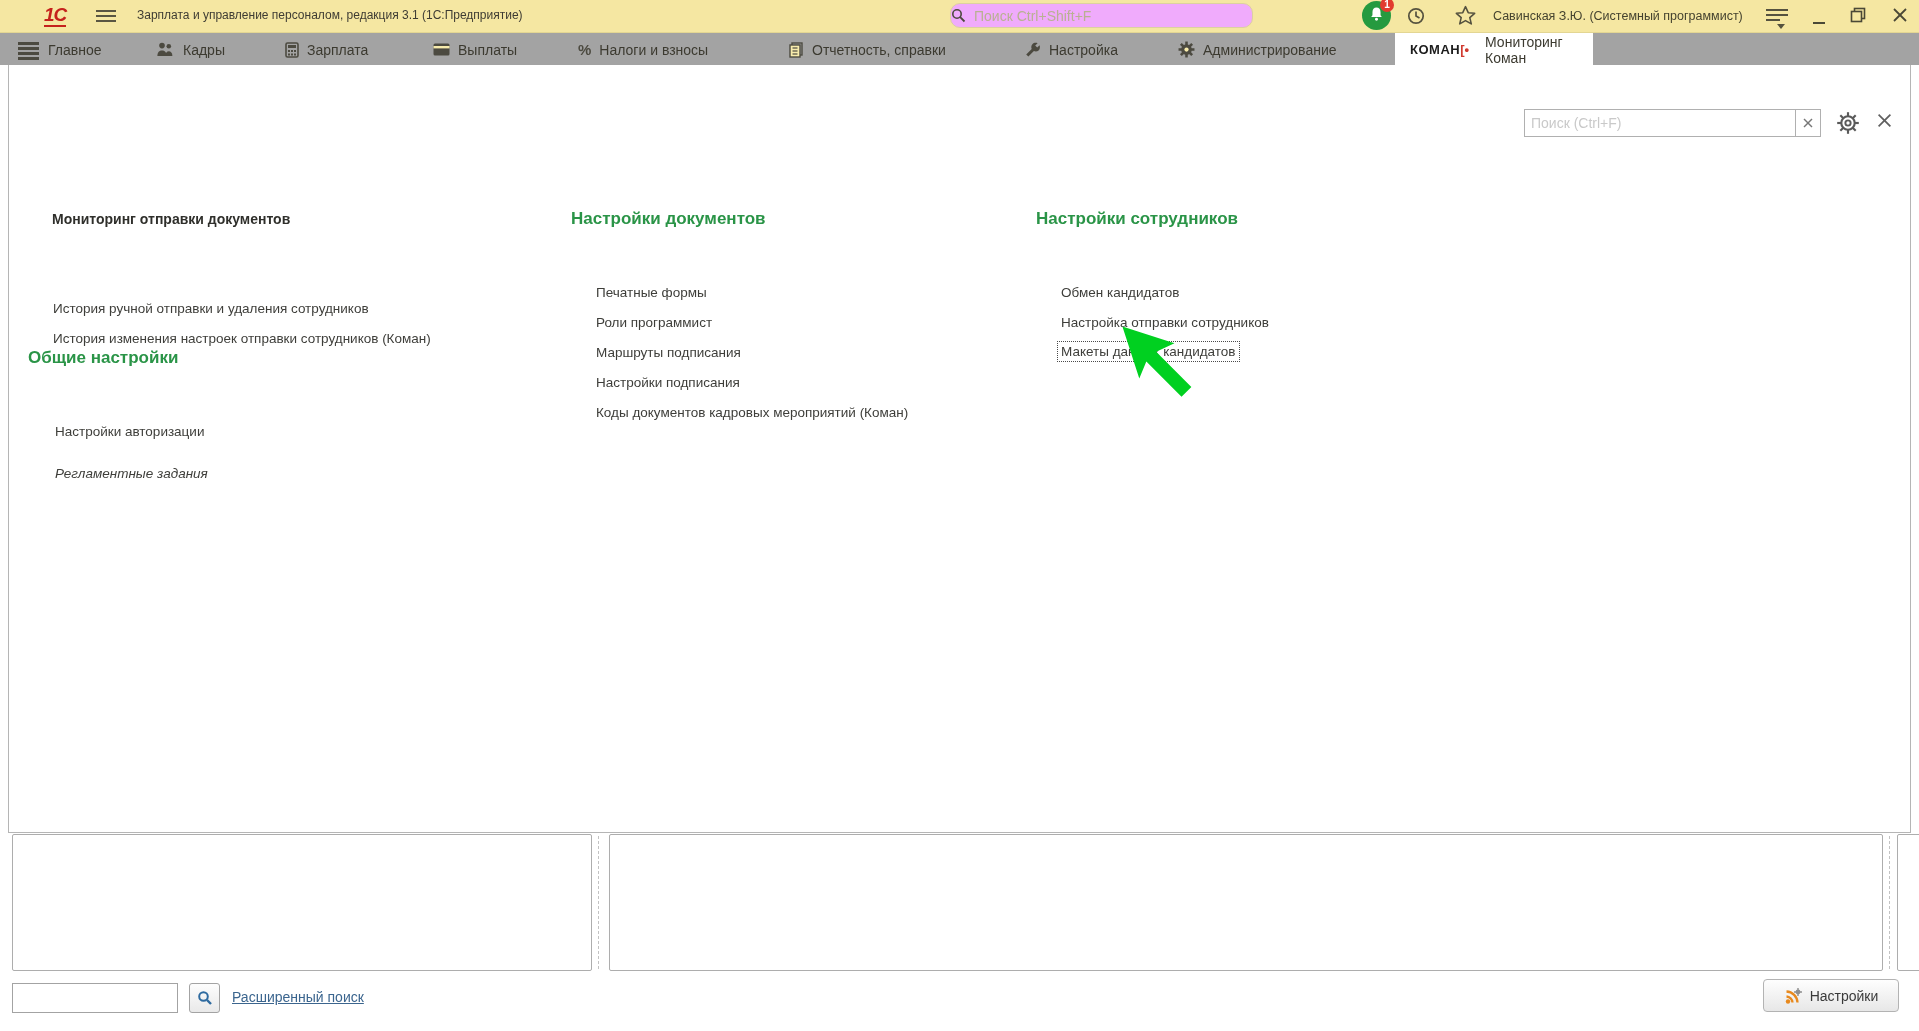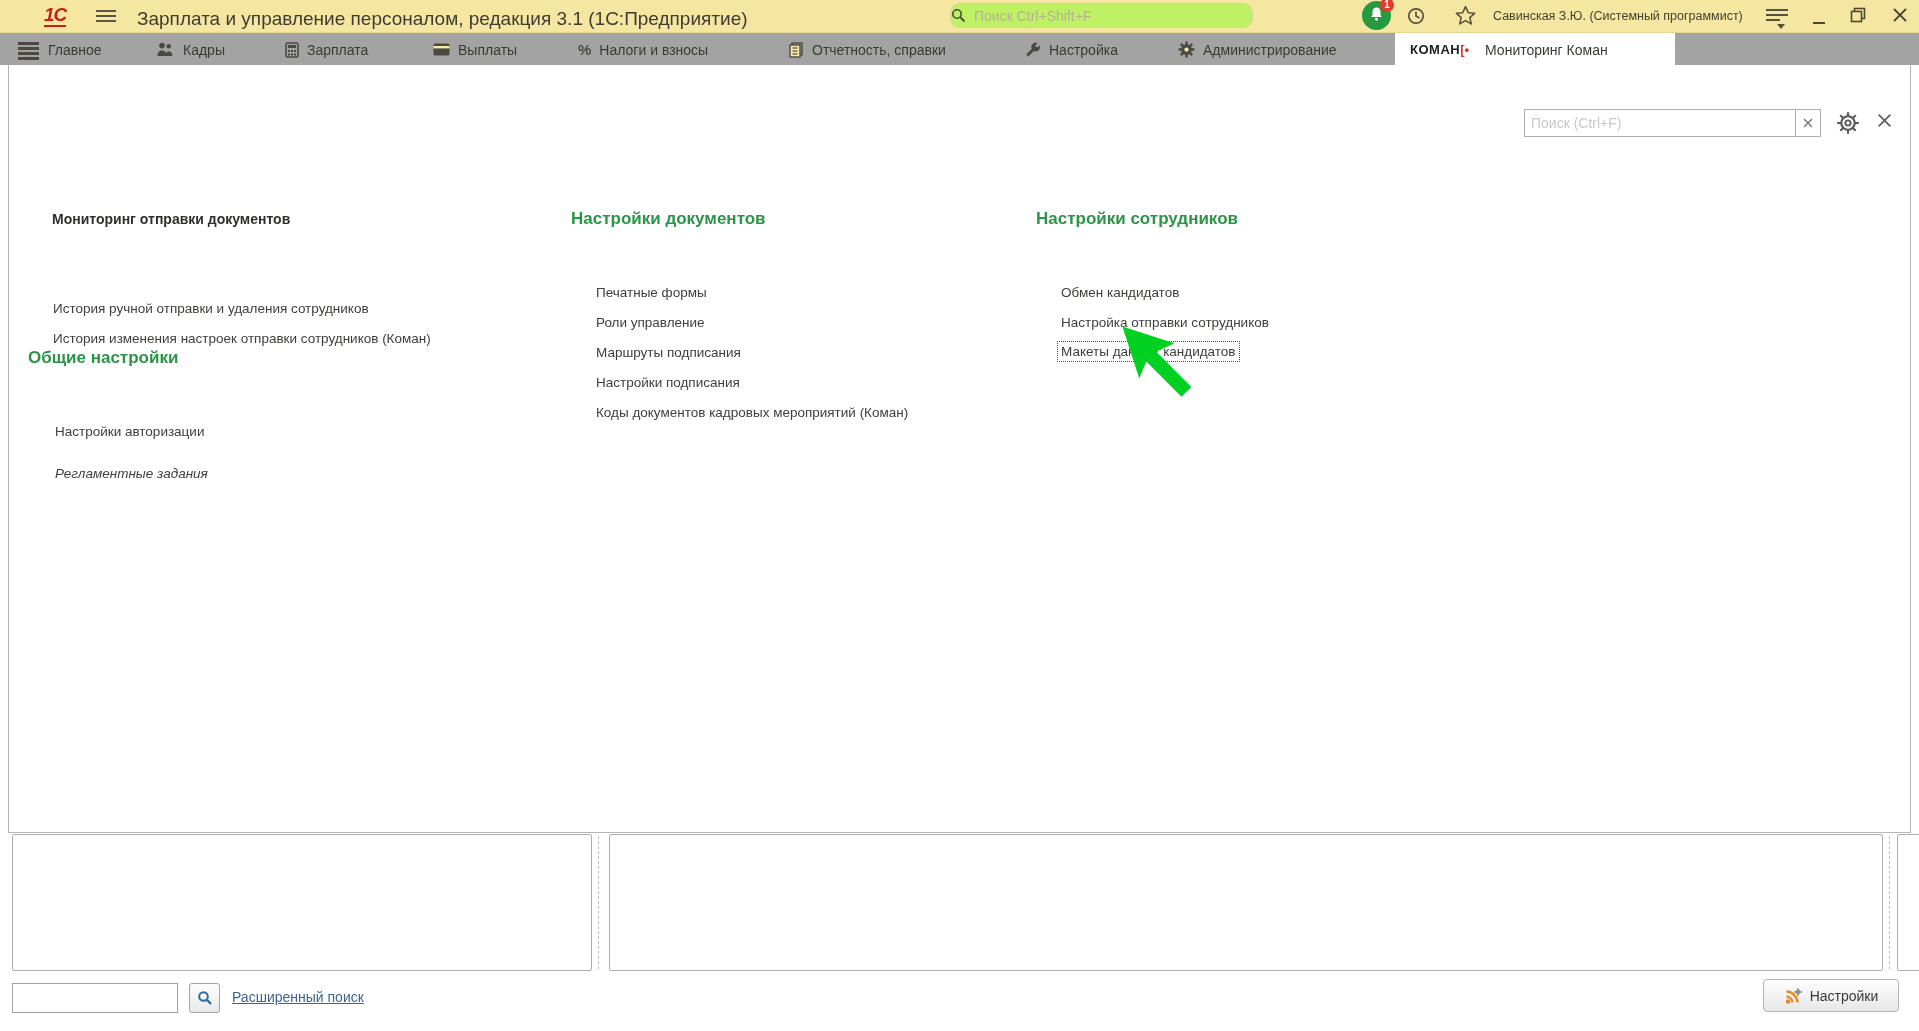--- a/index.html
+++ b/index.html
@@ -5,22 +5,22 @@
   html,body{margin:0;padding:0;overflow:hidden;}
   body{width:1919px;height:1031px;position:relative;background:#ffffff;
        font-family:"Liberation Sans",sans-serif;color:#3c3a30;}
 
   
   .titlebar{position:absolute;left:0;top:0;width:1919px;height:32px;background:#f5e7a2;}
   .logo1c{position:absolute;left:44px;top:4px;font-size:19px;font-weight:bold;font-style:italic;
           color:#c5211c;letter-spacing:-1px;border-bottom:2px solid #c5211c;line-height:21px;}
   .hamb{position:absolute;left:96px;top:10px;width:20px;cursor:pointer;}
   .hamb div{height:2px;background:#5a5642;margin-bottom:3px;}
-  .tb-title{position:absolute;left:137px;top:8px;font-size:19px;color:#3e3c33;white-space:nowrap;}
-  .tb-search{position:absolute;left:950px;top:3px;width:303px;height:25px;background:#bef264;
+  .tb-title{position:absolute;left:137px;top:8px;font-size:12px;color:#3e3c33;white-space:nowrap;}
+  .tb-search{position:absolute;left:950px;top:3px;width:303px;height:25px;background:#f0abfc;
              border:1px solid #ddd1a0;border-radius:10px;display:flex;align-items:center;box-sizing:border-box;}
   .tb-search input{flex:1;border:none;background:transparent;outline:none;font-size:14px;
                    font-family:"Liberation Sans",sans-serif;color:#6b675a;margin-left:6px;}
   .tb-search input::placeholder{color:#b9b192;}
   .notif{position:absolute;left:1362px;top:1px;width:29px;height:29px;background:#259a3f;border-radius:50%;cursor:pointer;}
   .notif svg{position:absolute;left:6px;top:5px;}
   .badge{position:absolute;right:-3px;top:-3px;min-width:14px;height:14px;background:#e23b2e;border-radius:7px;
          color:#fff;font-size:10px;font-weight:bold;text-align:center;line-height:14px;padding:0 2px;box-sizing:border-box;}
   .tb-ico{position:absolute;top:6px;cursor:pointer;}
   .tb-user{position:absolute;left:1493px;top:9px;font-size:12.5px;color:#45432f;white-space:nowrap;}
@@ -29,21 +29,21 @@
   .svcmenu .c{width:0;height:0;border-left:4px solid transparent;border-right:4px solid transparent;
               border-top:5px solid #55523f;margin-left:11px;margin-top:1px;}
 
   
   .menubar{position:absolute;left:0;top:32px;width:1919px;height:33px;background:#a3a3a3;border-top:1px solid #e3d693;box-sizing:border-box;}
   .hamb2{position:absolute;left:18px;top:9px;width:21px;cursor:pointer;}
   .hamb2 div{height:3px;background:#4c4a40;margin-bottom:2px;}
   .mitem{position:absolute;top:0;height:33px;display:flex;align-items:center;gap:8px;
          font-size:14px;color:#3c3a30;cursor:pointer;white-space:nowrap;}
   .pct{font-size:15px;font-weight:bold;color:#4c4a40;}
-  .activetab{position:absolute;left:1395px;top:0;width:280px;height:33px;background:#ffffff;
+  .activetab{position:absolute;left:1395px;top:0;width:198px;height:33px;background:#ffffff;
              display:flex;align-items:center;cursor:pointer;}
   .brand{font-weight:bold;font-size:13px;color:#1d1d1d;margin-left:15px;letter-spacing:.5px;}
   .brandmark{font-weight:bold;font-size:13px;color:#d03a2f;}
   .tablabel{font-size:14px;color:#3c3a30;margin-left:16px;}
 
   
   .panel{position:absolute;left:8px;top:65px;width:1903px;height:768px;background:#ffffff;
          border:1px solid #b5b5b5;border-top:none;box-sizing:border-box;}
   .psearch{position:absolute;left:1515px;top:44px;width:297px;height:28px;border:1px solid #b0b0b0;
            display:flex;align-items:stretch;box-sizing:border-box;background:#fff;}
@@ -274,21 +274,21 @@
   <div class="h-bold" style="left:43px;top:146px;">Мониторинг отправки документов</div>
   <div class="plink" style="left:44px;top:199px;">История ручной отправки и удаления сотрудников</div>
   <div class="plink" style="left:44px;top:229px;">История изменения настроек отправки сотрудников (Коман)</div>
 
   <div class="h-green" style="left:19px;top:283px;">Общие настройки</div>
   <div class="plink" style="left:46px;top:322px;">Настройки авторизации</div>
   <div class="plink" style="left:46px;top:364px;font-style:italic;">Регламентные задания</div>
 
   <div class="h-green" style="left:562px;top:144px;">Настройки документов</div>
   <div class="plink" style="left:587px;top:183px;">Печатные формы</div>
-  <div class="plink" style="left:587px;top:213px;">Роли управление</div>
+  <div class="plink" style="left:587px;top:213px;">Роли программист</div>
   <div class="plink" style="left:587px;top:243px;">Маршруты подписания</div>
   <div class="plink" style="left:587px;top:273px;">Настройки подписания</div>
   <div class="plink" style="left:587px;top:303px;">Коды документов кадровых мероприятий (Коман)</div>
 
   <div class="h-green" style="left:1027px;top:144px;">Настройки сотрудников</div>
   <div class="plink" style="left:1052px;top:183px;">Обмен кандидатов</div>
   <div class="plink" style="left:1052px;top:213px;">Настройка отправки сотрудников</div>
   <div class="plink focused" style="left:1049px;top:240px;">Макеты данных кандидатов</div>
 
   <div class="garrow">

